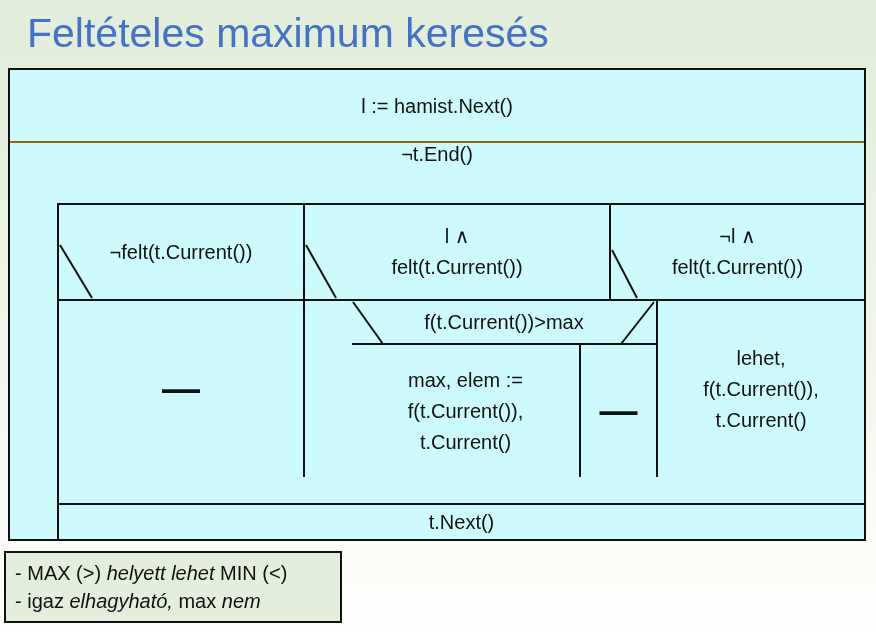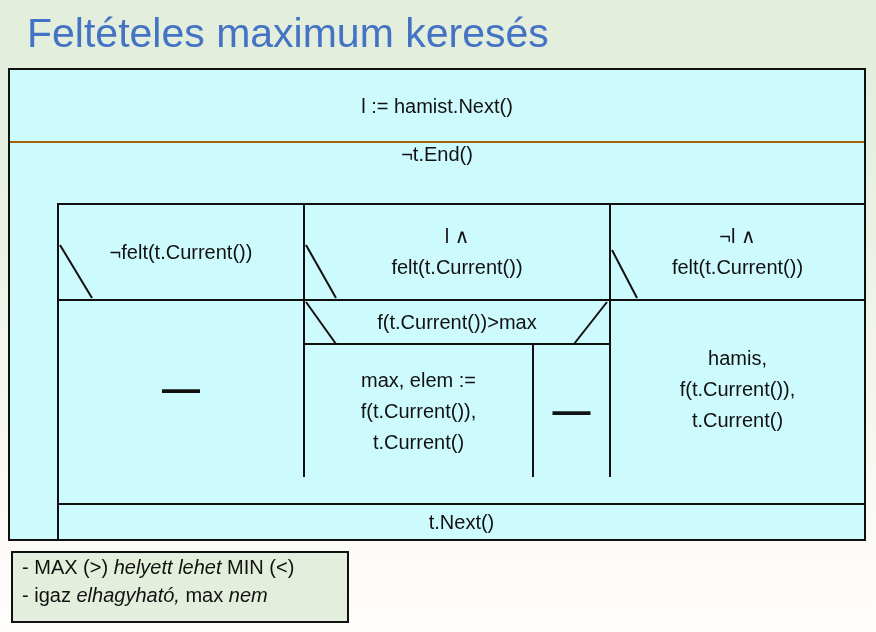--- a/index.html
+++ b/index.html
@@ -25,33 +25,33 @@
     display:flex;flex-direction:column;
   }
   .row-a{height:94px;border-bottom:2px solid #101010;display:flex;}
   .row-b{height:176px;display:flex;}
   .row-c{flex:1;border-top:2px solid #101010;display:flex;align-items:center;justify-content:center;margin-top:26px;}
   .cell{position:relative;display:flex;flex-direction:column;align-items:center;
     justify-content:center;line-height:31px;text-align:center;box-sizing:border-box;}
   .w1{width:246px;border-right:2px solid #101010;}
   .w2{width:306px;border-right:2px solid #101010;}
   .wlast{flex:1;}
-  .cb2{display:flex;flex-direction:column;padding:0;}
+  .cb2{display:flex;flex-direction:column;padding:0;margin-left:47px;}
   .cb2cond{position:relative;height:44px;border-bottom:2px solid #101010;display:flex;
     align-items:center;justify-content:center;width:100%;box-sizing:border-box;}
   .cb2body{flex:1;display:flex;width:100%;}
   .cs1{width:229px;border-right:2px solid #101010;text-align:center;}
   .cs2{flex:1;}
   .dash{font-size:38px;font-weight:700;line-height:38px;}
   .diag{position:absolute;left:0;top:0;pointer-events:none;}
   .diag-r{position:absolute;right:0;top:0;left:auto;pointer-events:none;}
   .note{
-    position:absolute;left:11px;top:551px;width:338px;height:72px;box-sizing:border-box;
+    position:absolute;left:4px;top:551px;width:338px;height:72px;box-sizing:border-box;
     border:2px solid #101010;background:#e3efdc;display:flex;flex-direction:column;
-    justify-content:flex-start;padding-left:9px;font-size:20px;line-height:28px;white-space:pre;
+    justify-content:center;padding-left:9px;font-size:20px;line-height:28px;white-space:pre;
   }
   .it{font-style:italic;}
   svg line{stroke:#101010;stroke-width:2;}
 </style>
 </head>
 <body>
 
 <div class="slide">
 
   <div class="title">Feltételes maximum keresés</div>
@@ -111,21 +111,21 @@
               <div>max, elem :=</div>
               <div>f(t.Current()),</div>
               <div>t.Current()</div>
             </div>
             <div class="cell cs2">
               <span class="dash">—</span>
             </div>
           </div>
         </div>
         <div class="cell wlast">
-          <div>hamis,</div>
+          <div>lehet,</div>
           <div>f(t.Current()),</div>
           <div>t.Current()</div>
         </div>
       </div>
 
       <div class="row-c">
         <span>t.Next()</span>
       </div>
 
     </div>

